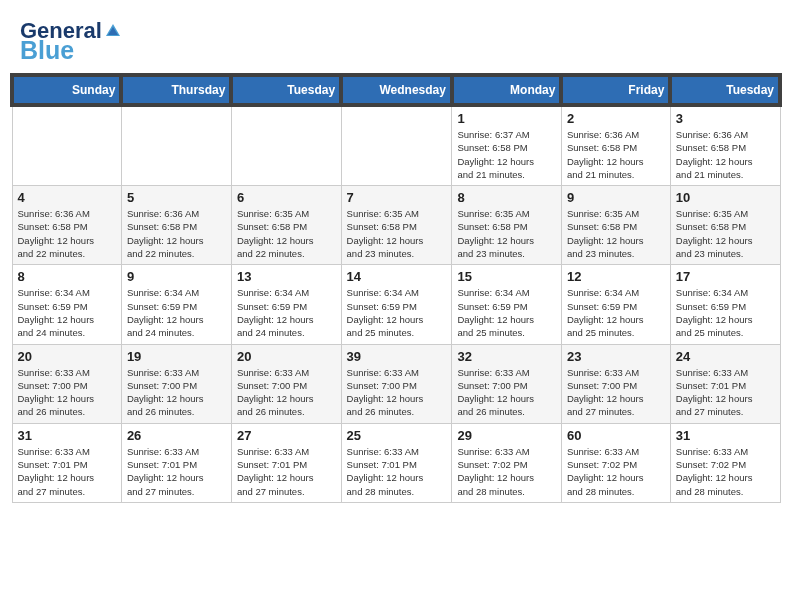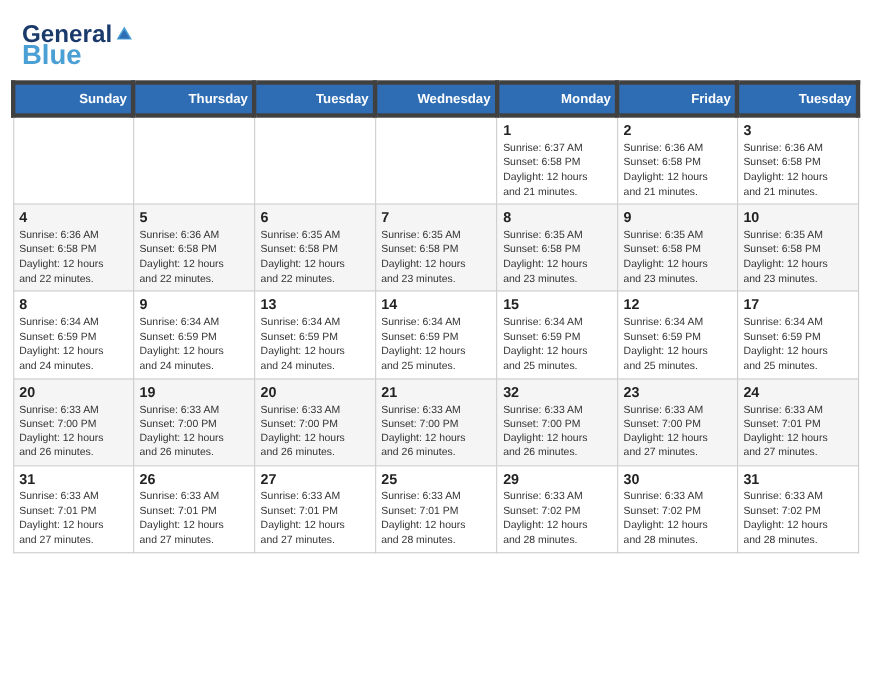--- a/index.html
+++ b/index.html
@@ -259,21 +259,21 @@
 and 26 minutes.</div>
         </td>
         <td>
           <div class="day-num">20</div>
           <div class="day-info" style="white-space: pre-line;">Sunrise: 6:33 AM
 Sunset: 7:00 PM
 Daylight: 12 hours
 and 26 minutes.</div>
         </td>
         <td>
-          <div class="day-num">21</div>
+          <div class="day-num">39</div>
           <div class="day-info" style="white-space: pre-line;">Sunrise: 6:33 AM
 Sunset: 7:00 PM
 Daylight: 12 hours
 and 26 minutes.</div>
         </td>
         <td>
           <div class="day-num">32</div>
           <div class="day-info" style="white-space: pre-line;">Sunrise: 6:33 AM
 Sunset: 7:00 PM
 Daylight: 12 hours
@@ -324,21 +324,21 @@
 and 28 minutes.</div>
         </td>
         <td>
           <div class="day-num">29</div>
           <div class="day-info" style="white-space: pre-line;">Sunrise: 6:33 AM
 Sunset: 7:02 PM
 Daylight: 12 hours
 and 28 minutes.</div>
         </td>
         <td>
-          <div class="day-num">30</div>
+          <div class="day-num">60</div>
           <div class="day-info" style="white-space: pre-line;">Sunrise: 6:33 AM
 Sunset: 7:02 PM
 Daylight: 12 hours
 and 28 minutes.</div>
         </td>
         <td>
           <div class="day-num">31</div>
           <div class="day-info" style="white-space: pre-line;">Sunrise: 6:33 AM
 Sunset: 7:02 PM
 Daylight: 12 hours

